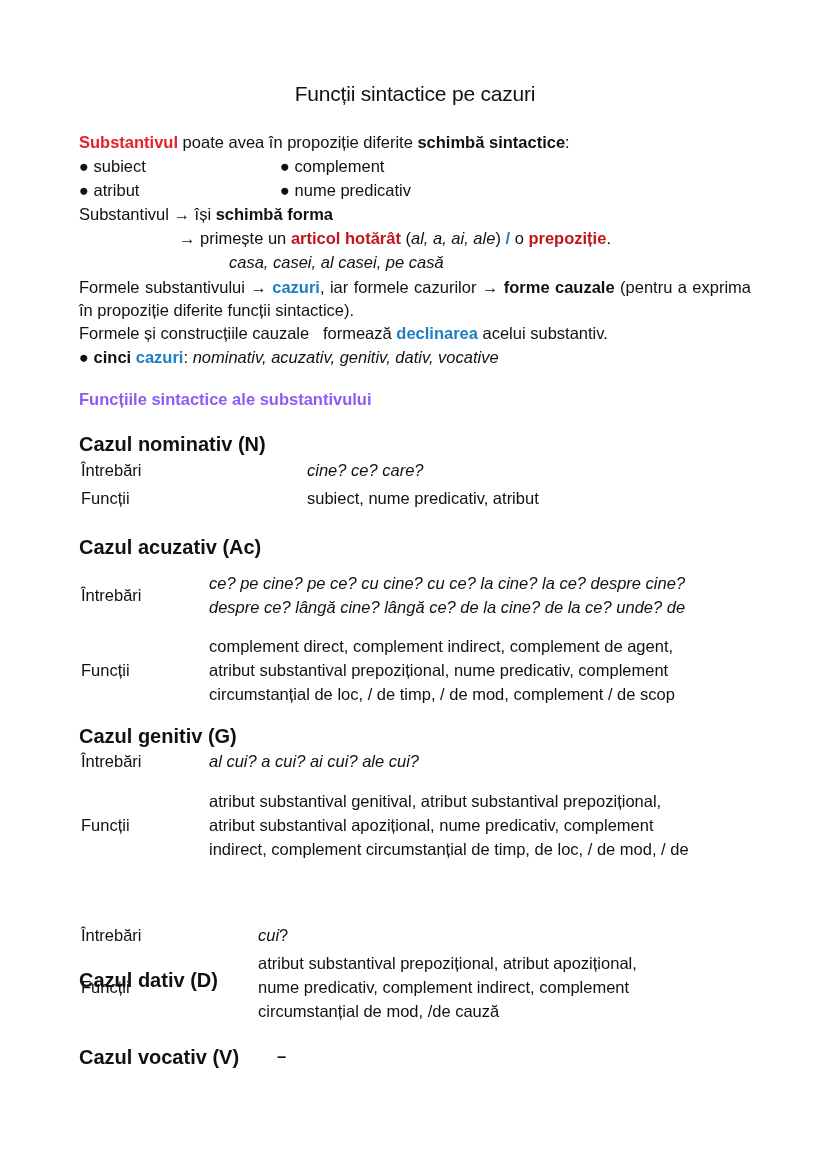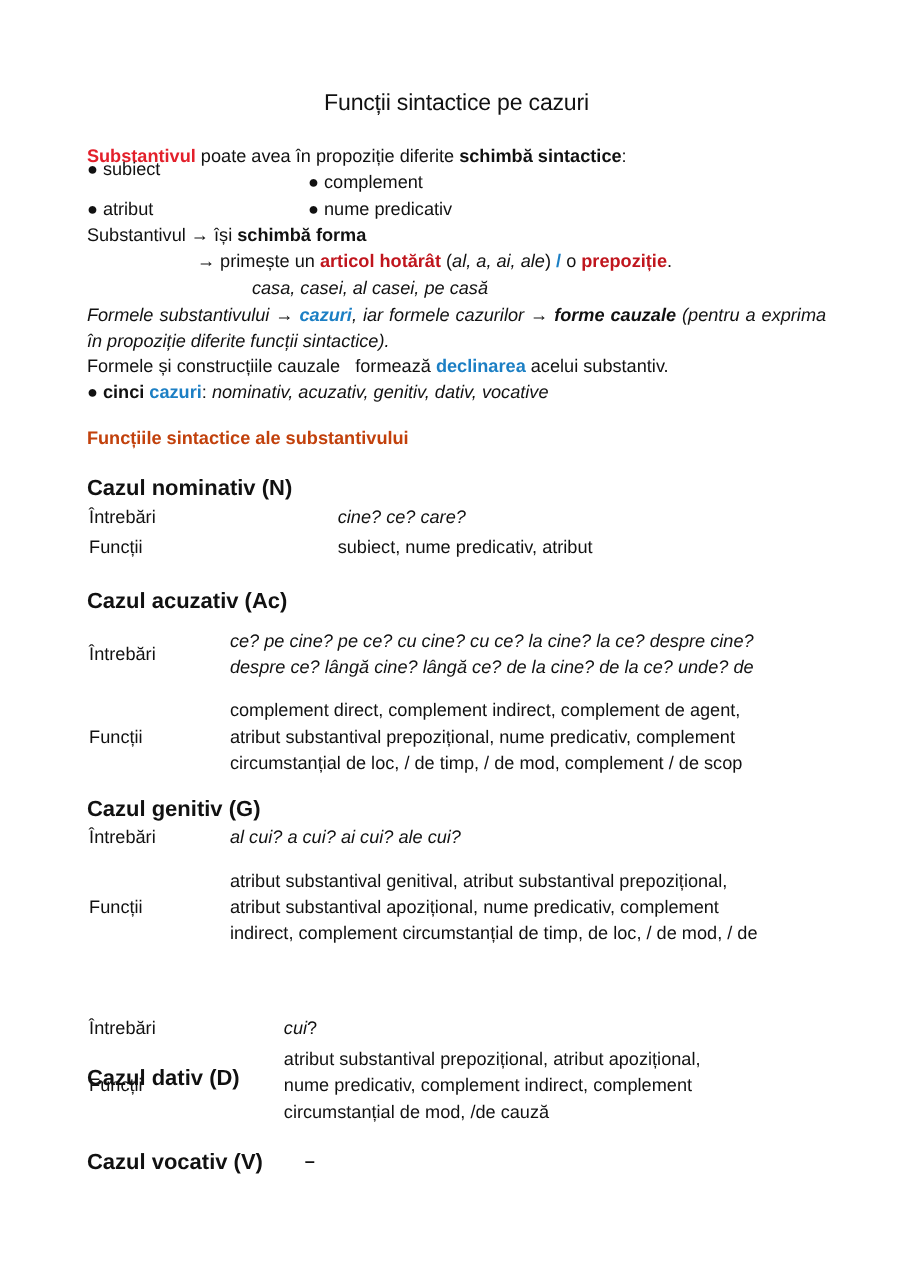--- a/index.html
+++ b/index.html
@@ -11,38 +11,38 @@
     .title {
       position: absolute; top: 82px; left: 0; width: 672px; text-align: center;
       font-weight: normal; font-size: 21px; letter-spacing: -0.2px;
     }
     .line { position: absolute; left: 0; white-space: nowrap; line-height: 20px; }
     .red { color: #e3202b; font-weight: bold; }
     .dred { color: #c0151d; font-weight: bold; }
     .blue { color: #1c7fc4; font-weight: bold; }
     .b { font-weight: bold; }
     .i { font-style: italic; }
-    .just { white-space: normal; width: 672px; text-align: justify; text-align-last: auto; font-style: italic; }
-    .section-h { position: absolute; left: 0; font-weight: bold; color: #c2410c; font-size: 16.5px; }
+    .just { white-space: normal; width: 672px; text-align: justify; text-align-last: auto; }
+    .section-h { position: absolute; left: 0; font-weight: bold; color: #8b5cf6; font-size: 16.5px; }
     .case-h { position: absolute; left: 0; font-weight: bold; font-size: 20px; }
     .row { position: absolute; left: 0; width: 680px; display: flex; align-items: center; }
     .row .lbl { flex: none; padding-left: 2px; }
     .row .val { flex: none; line-height: 24px; }
   </style>
 </head>
 <body>
 
 <div class="page">
 
   <div class="title">Funcții sintactice pe cazuri</div>
 
   <div class="line" style="top:132px;">
     <span class="red">Substantivul</span><span> poate avea în propoziție diferite </span><span class="b">schimbă sintactice</span><span>:</span>
   </div>
-  <div class="line" style="top:144px;">● subiect</div>
+  <div class="line" style="top:156px;">● subiect</div>
   <div class="line" style="top:156px; left:201px;">● complement</div>
   <div class="line" style="top:180px;">● atribut</div>
   <div class="line" style="top:180px; left:201px;">● nume predicativ</div>
 
   <div class="line" style="top:204px;">
     <span>Substantivul → își </span><span class="b">schimbă forma</span>
   </div>
   <div class="line" style="top:228px; left:100px;">
     <span>→ primește un </span><span class="dred">articol hotărât</span><span> (</span><span class="i">al, a, ai, ale</span><span>) </span><span class="blue">/</span><span> o </span><span class="dred">prepoziție</span><span>.</span>
   </div>

